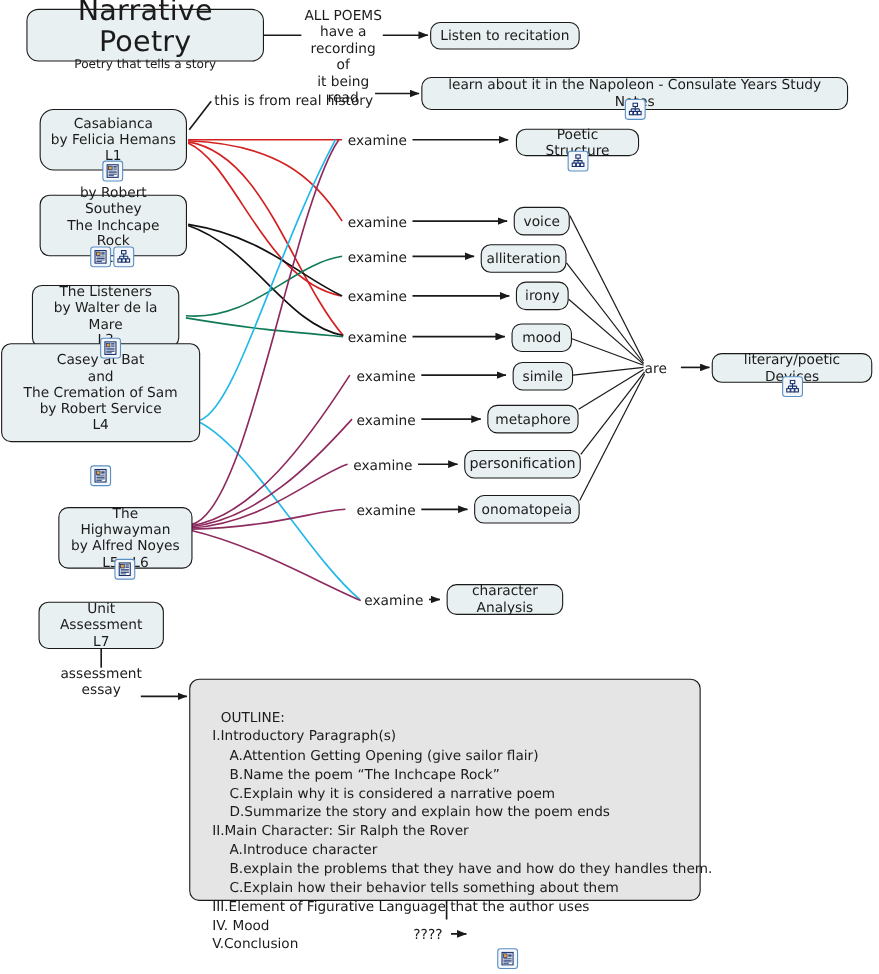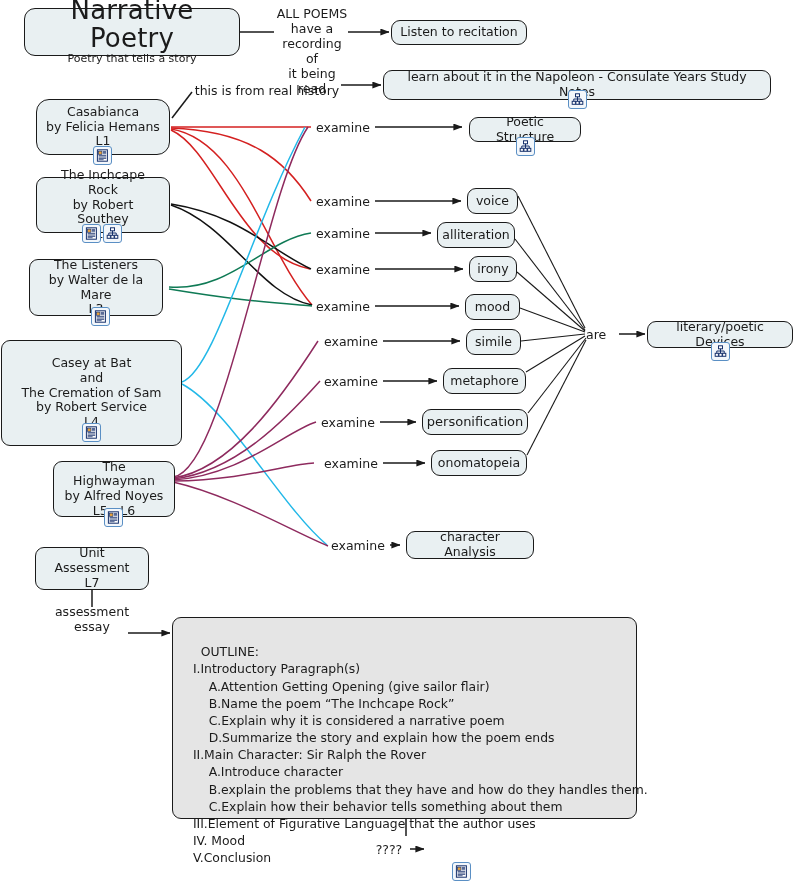--- a/index.html
+++ b/index.html
@@ -213,22 +213,22 @@
     <span class="badge">
       <svg width="13" height="13" viewBox="0 0 13 13">
         <rect x="1.4" y="0.8" width="10" height="11.4" fill="#fff" stroke="#16306b" stroke-width="1"></rect>
         <rect x="2.6" y="2.1" width="3.4" height="3.2" fill="#e8a23a" stroke="#16306b" stroke-width="0.7"></rect>
         <path d="M7,2.4 h3.2 M7,3.6 h3.2 M7,4.8 h3.2 M2.6,6.6 h7.6 M2.6,8.0 h7.6 M2.6,9.4 h7.6 M2.6,10.7 h5" stroke="#16306b" stroke-width="0.8"></path>
       </svg>
     </span>
   </div>
 
   <div class="node" style="left:36px;top:177px;width:134px;height:56px;font-size:12.5px;">
+    <span class="ln">by Robert Southey</span>
     <span class="ln">The Inchcape Rock</span>
-    <span class="ln">by Robert Southey</span>
     <span class="ln">L2</span>
   </div>
   <div class="badges" style="left:82px;top:224px;">
     <span class="badge">
       <svg width="13" height="13" viewBox="0 0 13 13">
         <rect x="1.4" y="0.8" width="10" height="11.4" fill="#fff" stroke="#16306b" stroke-width="1"></rect>
         <rect x="2.6" y="2.1" width="3.4" height="3.2" fill="#e8a23a" stroke="#16306b" stroke-width="0.7"></rect>
         <path d="M7,2.4 h3.2 M7,3.6 h3.2 M7,4.8 h3.2 M2.6,6.6 h7.6 M2.6,8.0 h7.6 M2.6,9.4 h7.6 M2.6,10.7 h5" stroke="#16306b" stroke-width="0.8"></path>
       </svg>
     </span>
@@ -251,21 +251,21 @@
   <div class="badges" style="left:91px;top:307px;">
     <span class="badge">
       <svg width="13" height="13" viewBox="0 0 13 13">
         <rect x="1.4" y="0.8" width="10" height="11.4" fill="#fff" stroke="#16306b" stroke-width="1"></rect>
         <rect x="2.6" y="2.1" width="3.4" height="3.2" fill="#e8a23a" stroke="#16306b" stroke-width="0.7"></rect>
         <path d="M7,2.4 h3.2 M7,3.6 h3.2 M7,4.8 h3.2 M2.6,6.6 h7.6 M2.6,8.0 h7.6 M2.6,9.4 h7.6 M2.6,10.7 h5" stroke="#16306b" stroke-width="0.8"></path>
       </svg>
     </span>
   </div>
 
-  <div class="node" style="left:1px;top:340px;width:181px;height:106px;font-size:12.5px;align-items:center;">
+  <div class="node" style="left:1px;top:312px;width:181px;height:90px;font-size:12.5px;align-items:center;">
     <span class="ln">Casey at Bat</span>
     <span class="ln">and</span>
     <span class="ln">The Cremation of Sam</span>
     <span class="ln">by Robert Service</span>
     <span class="ln">L4</span>
   </div>
   <div class="badges" style="left:82px;top:423px;">
     <span class="badge">
       <svg width="13" height="13" viewBox="0 0 13 13">
         <rect x="1.4" y="0.8" width="10" height="11.4" fill="#fff" stroke="#16306b" stroke-width="1"></rect>
@@ -310,21 +310,21 @@
 
   <div id="device-layer">
       <div class="node" style="left: 467px; top: 188px; width: 51px; height: 26px; font-size: 12.5px;"><span>voice</span></div>
       <div class="node" style="left: 437px; top: 222px; width: 78px; height: 26px; font-size: 12.5px;"><span>alliteration</span></div>
       <div class="node" style="left: 469px; top: 256px; width: 48px; height: 26px; font-size: 12.5px;"><span>irony</span></div>
       <div class="node" style="left: 465px; top: 294px; width: 55px; height: 26px; font-size: 12.5px;"><span>mood</span></div>
       <div class="node" style="left: 466px; top: 329px; width: 55px; height: 26px; font-size: 12.5px;"><span>simile</span></div>
       <div class="node" style="left: 443px; top: 368px; width: 83px; height: 26px; font-size: 12.5px;"><span>metaphore</span></div>
       <div class="node" style="left: 422px; top: 409px; width: 106px; height: 26px; font-size: 13px;"><span>personification</span></div>
       <div class="node" style="left: 431px; top: 450px; width: 96px; height: 26px; font-size: 12.5px;"><span>onomatopeia</span></div>
-      <div class="node" style="left: 406px; top: 531px; width: 128px; height: 28px; font-size: 12.5px;"><span>character Analysis</span></div>
+      <div class="node" style="left: 406px; top: 531px; width: 106px; height: 28px; font-size: 12.5px;"><span>character Analysis</span></div>
     </div>
 
   <div class="lbl" style="left:586px;top:327px;width:34px;text-align:left;">are</div>
 
   <div class="node" style="left:647px;top:321px;width:146px;height:27px;font-size:12.5px;">
     <span>literary/poetic Devices</span>
   </div>
   <div class="badges" style="left:711px;top:342px;">
     <span class="badge">
       <svg width="13" height="13" viewBox="0 0 13 13">

